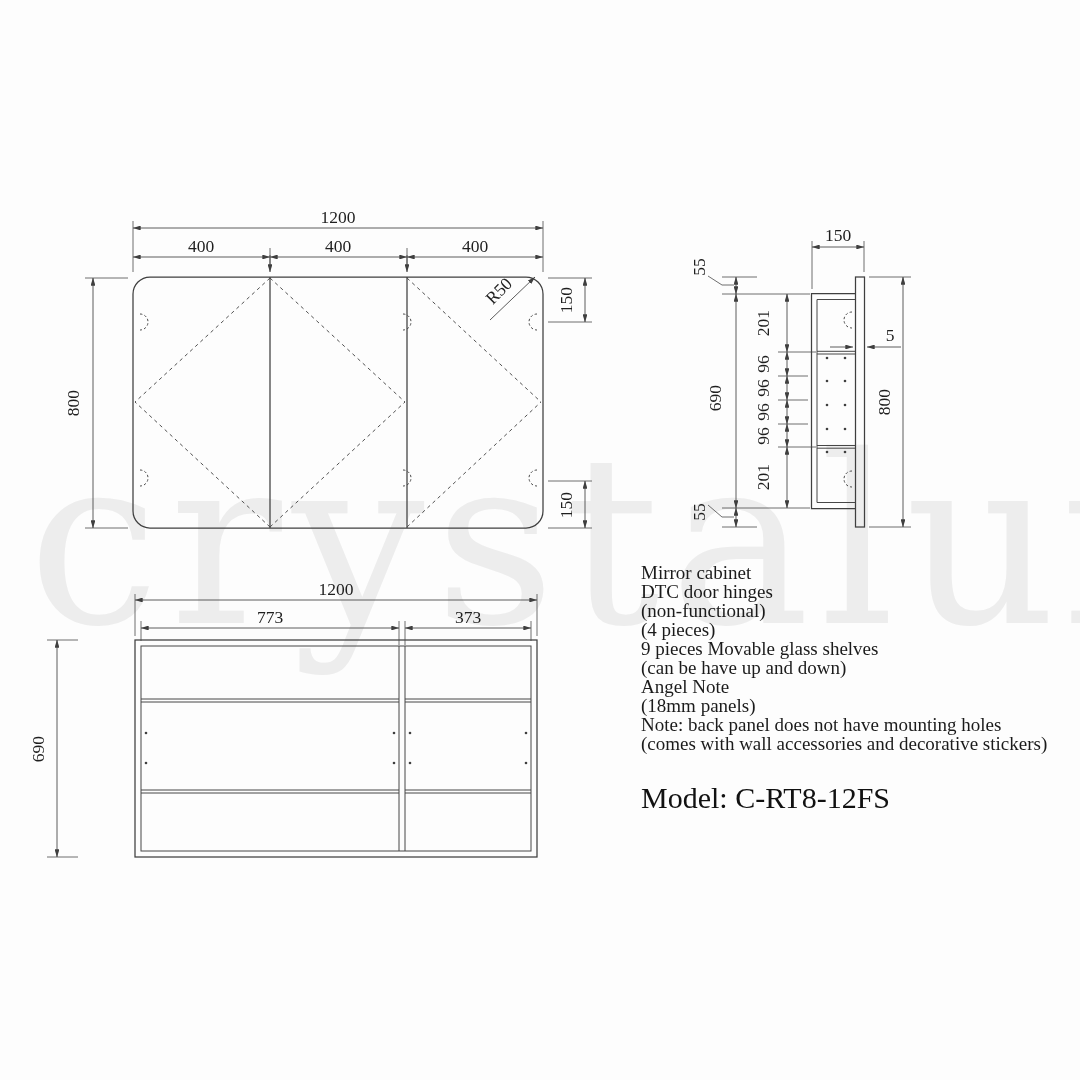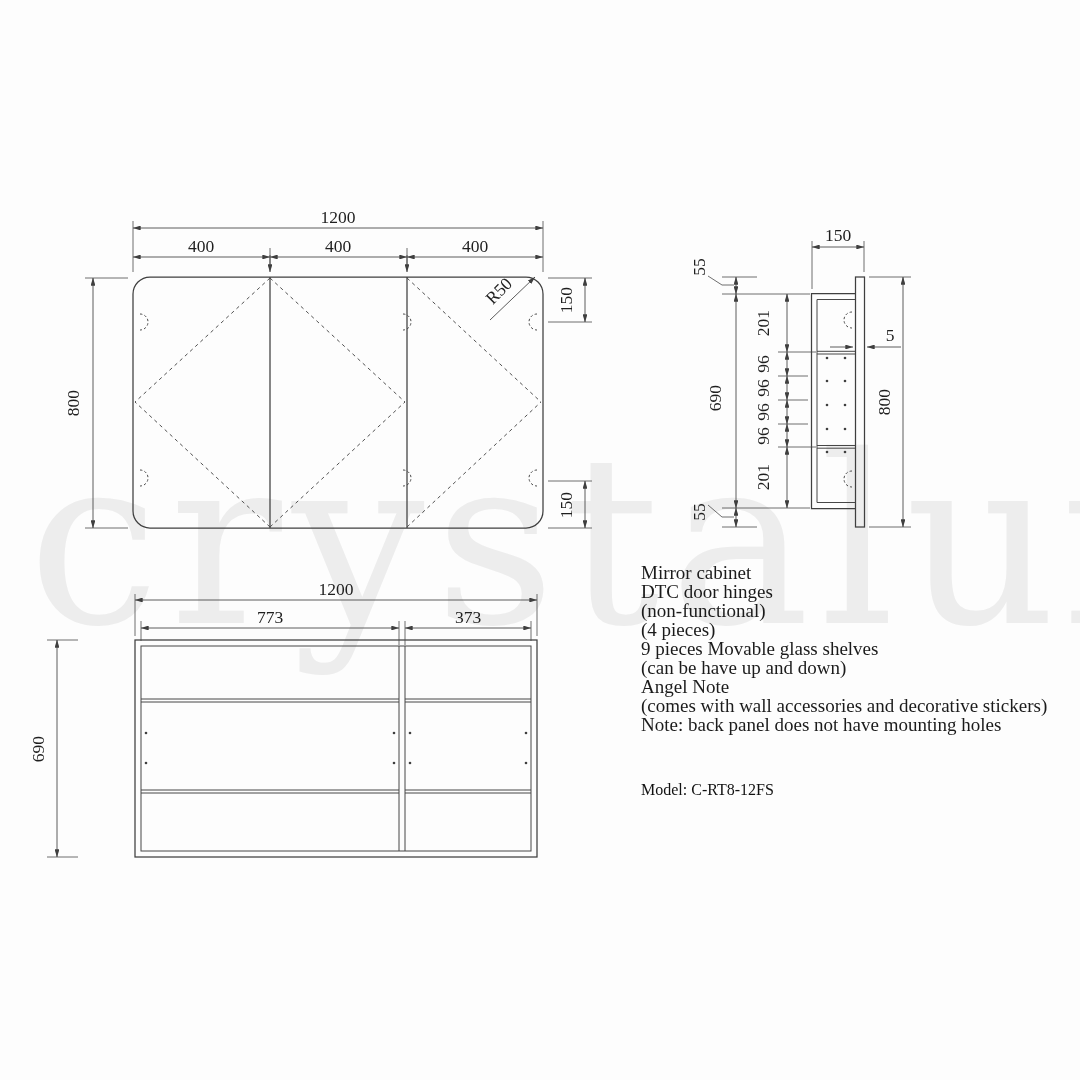--- a/index.html
+++ b/index.html
@@ -12,21 +12,21 @@
   .geo{stroke:#3f3f3f;stroke-width:1.25;fill:none;}
   .thin{stroke:#474747;stroke-width:1;fill:none;}
   .diml{stroke:#4a4a4a;stroke-width:0.9;fill:none;}
   .ext{stroke:#4a4a4a;stroke-width:0.8;fill:none;}
   .dash{stroke:#525252;stroke-width:1;fill:none;stroke-dasharray:3.5 3.5;}
   .harc{stroke:#4a4a4a;stroke-width:1;fill:none;stroke-dasharray:2.4 2.2;}
   .dot{fill:#3f3f3f;}
   .dim{font:17.5px "Liberation Serif", serif;fill:#1f1f1f;}
   #notes{position:absolute;left:641px;top:563px;font-size:19px;line-height:19px;
          color:#1b1b1b;white-space:nowrap;}
-  #model{position:absolute;left:641px;top:781px;font-size:16px;color:#111;}
+  #model{position:absolute;left:641px;top:781px;font-size:30px;color:#111;}
 </style>
 </head>
 <body>
 
 <div id="stage">
 
   <div id="watermark">crystalux</div>
 
   <svg width="1080" height="1080" viewBox="0 0 1080 1080">
     <defs>
@@ -200,19 +200,20 @@
   </svg>
 
   <div id="notes">
     <div>Mirror cabinet</div>
     <div>DTC door hinges</div>
     <div>(non-functional)</div>
     <div>(4 pieces)</div>
     <div>9 pieces Movable glass shelves</div>
     <div>(can be have up and down)</div>
     <div>Angel Note</div>
+    <div>(18mm panels)</div>
+    <div>Note: back panel does not have mounting holes</div>
     <div>(comes with wall accessories and decorative stickers)</div>
-    <div>Note: back panel does not have mounting holes</div>
   </div>
 
   <div id="model">Model: C-RT8-12FS</div>
 
 </div>
 
 </body></html>

